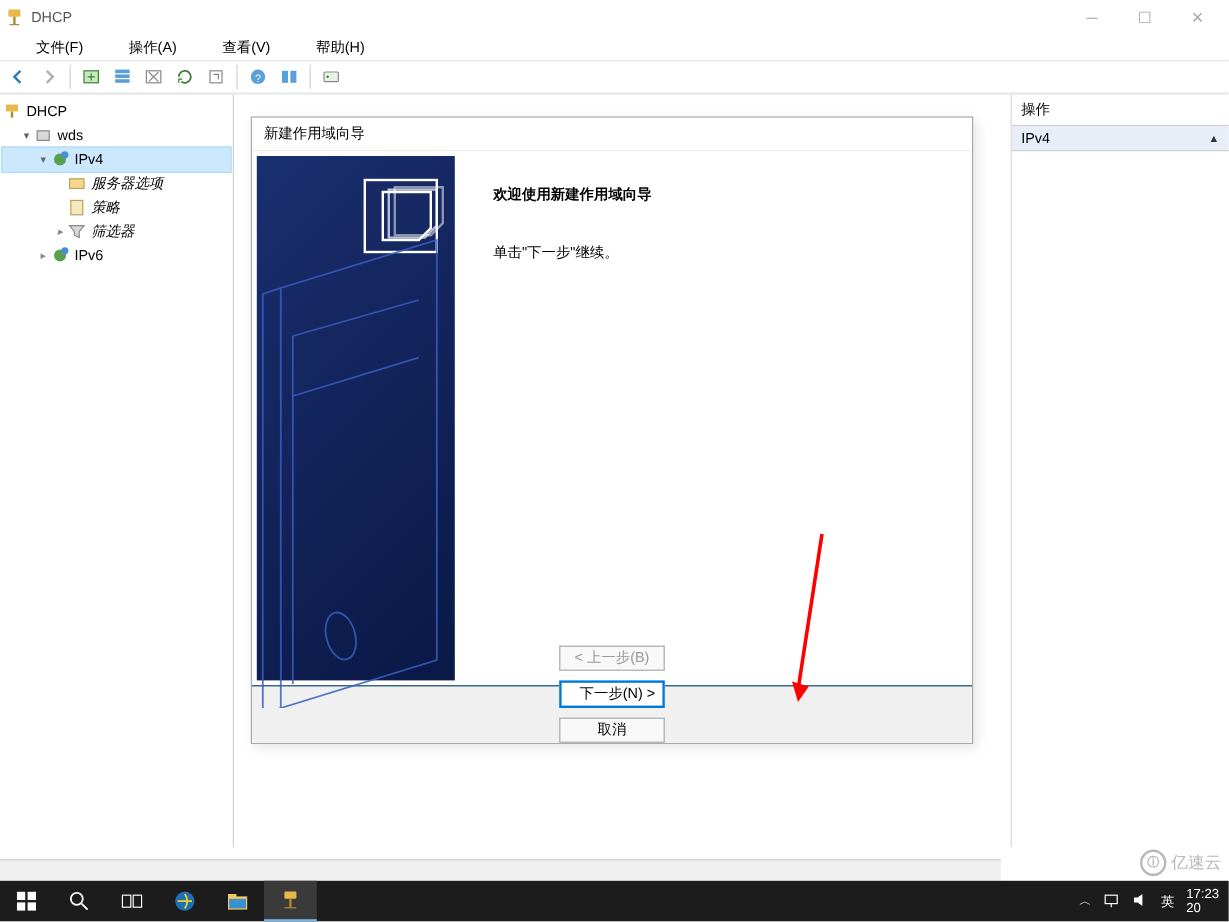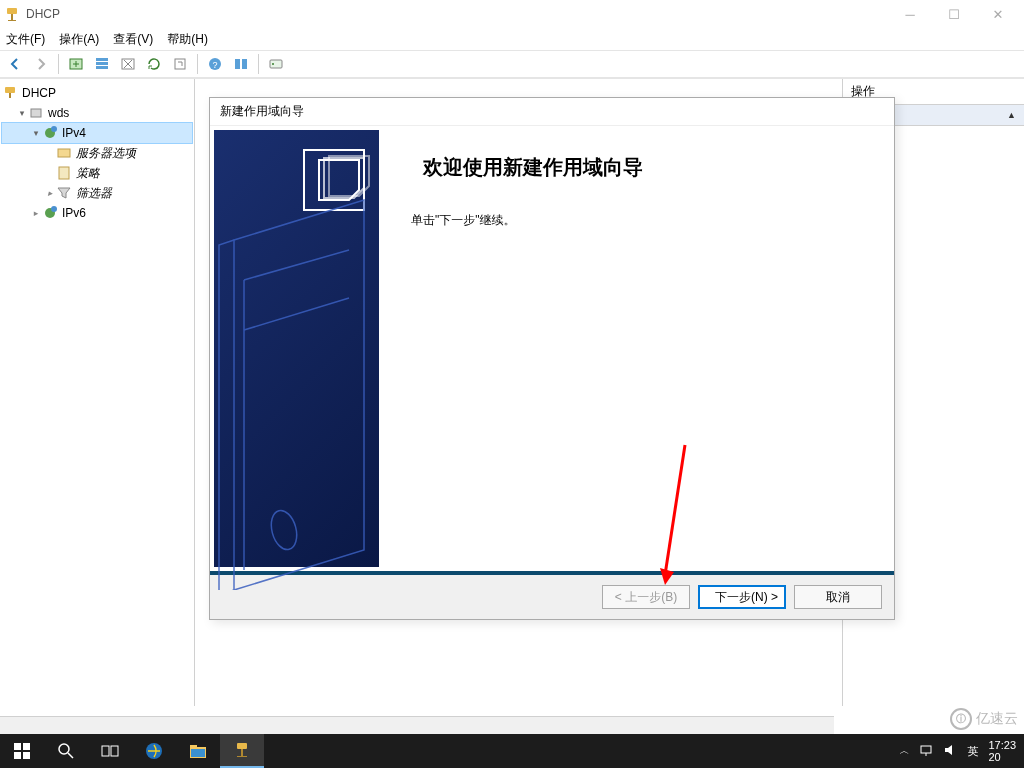--- a/index.html
+++ b/index.html
@@ -7,21 +7,21 @@
 
 
 .titlebar { height: 28px; display: flex; align-items: center; padding: 0 4px; }
 .titlebar .app-icon { width: 16px; height: 16px; margin-right: 6px; }
 .titlebar .title { font-size: 12px; color: #555; }
 .titlebar .controls { margin-left: auto; display: flex; }
 .titlebar .controls .ctl { width: 44px; height: 28px; display: flex; align-items: center; justify-content: center; font-size: 13px; color: #aaa; }
 
 
 .menubar { height: 22px; display: flex; align-items: center; padding: 0 6px; font-size: 12px; color: #000; }
-.menubar span { margin-right: 14px; }
+.menubar span { margin-right: 14px; margin-left: 24px; }
 
 
 .toolbar { height: 28px; border-top: 1px solid #e5e5e5; border-bottom: 1px solid #e5e5e5; display: flex; align-items: center; padding: 0 4px; gap: 4px; }
 .toolbar .tb { width: 22px; height: 22px; display: flex; align-items: center; justify-content: center; border: 1px solid transparent; }
 .toolbar .tb svg { width: 16px; height: 16px; }
 .toolbar .sep { width: 1px; height: 20px; background: #d0d0d0; margin: 0 2px; }
 
 
 .main { display: flex; height: 628px; border-top: 1px solid #e5e5e5; }
 .tree { width: 195px; border-right: 1px solid #d0d0d0; padding: 4px 2px; font-size: 12px; }
@@ -36,29 +36,29 @@
 .center { flex: 1; position: relative; background: #fff; }
 
 .actions { width: 182px; border-left: 1px solid #d0d0d0; font-size: 12px; }
 .actions .hdr { padding: 4px 8px; border-bottom: 1px solid #d0d0d0; }
 .actions .section { background: #e8eef7; padding: 3px 8px; display: flex; justify-content: space-between; align-items: center; border-bottom: 1px solid #d0d0d0; }
 .actions .section .arrow { font-size: 9px; color: #333; }
 .actions .item { padding: 6px 20px; }
 .actions .item::after { content: "▸"; float: right; font-size: 9px; color: #333; }
 
 
-.dialog { position: absolute; left: 209px; top: 97px; width: 686px; height: 523px; background: #fff; border: 1px solid #aaa; box-shadow: 3px 3px 10px rgba(0,0,0,0.1); display: flex; flex-direction: column; }
+.dialog { position: absolute; left: 209px; top: 97px; width: 602px; height: 523px; background: #fff; border: 1px solid #aaa; box-shadow: 3px 3px 10px rgba(0,0,0,0.1); display: flex; flex-direction: column; }
 .dialog .dtitle { height: 28px; border-bottom: 1px solid #eee; padding: 0 10px; display: flex; align-items: center; font-size: 12px; }
 .dialog .dbody { flex: 1; display: flex; }
 .dialog .sidebar-graphic { width: 165px; background: linear-gradient(135deg, #1a2f6f 0%, #0a1845 100%); position: relative; margin: 4px; }
 .dialog .sidebar-graphic svg { position: absolute; }
 .dialog .content { flex: 1; padding: 28px 28px 10px 28px; font-size: 12px; color: #000; }
-.dialog .content h1 { font-size: 20px; font-weight: bold; margin: 0 0 30px 12px; }
+.dialog .content h1 { font-size: 12px; font-weight: bold; margin: 0 0 30px 0; }
 .dialog .content p { margin: 0 0 14px 0; line-height: 1.6; }
-.dialog .dbuttons { height: 48px; border-top: 4px solid #0c4a6e; display: flex; align-items: center; justify-content: flex-end; padding: 0 12px; gap: 8px; background: #f0f0f0; }
+.dialog .dbuttons { height: 48px; border-top: 1px solid #0c4a6e; display: flex; align-items: center; justify-content: flex-end; padding: 0 12px; gap: 8px; background: #f0f0f0; flex-direction: column; }
 .dialog .dbuttons button { width: 88px; height: 24px; font-size: 12px; background: #f8f8f8; border: 1px solid #aaa; }
 .dialog .dbuttons button:disabled { color: #999; }
 .dialog .dbuttons button.primary { border: 2px solid #0078d7; background: #fff; text-align: right; }
 
 
 .arrow-annot { position: absolute; left: 660px; top: 440px; width: 30px; height: 150px; pointer-events: none; z-index: 100; }
 
 
 .scrollbar-h { position: absolute; bottom: 34px; left: 0; right: 190px; height: 18px; background: #f0f0f0; border-top: 1px solid #d0d0d0; }
 

